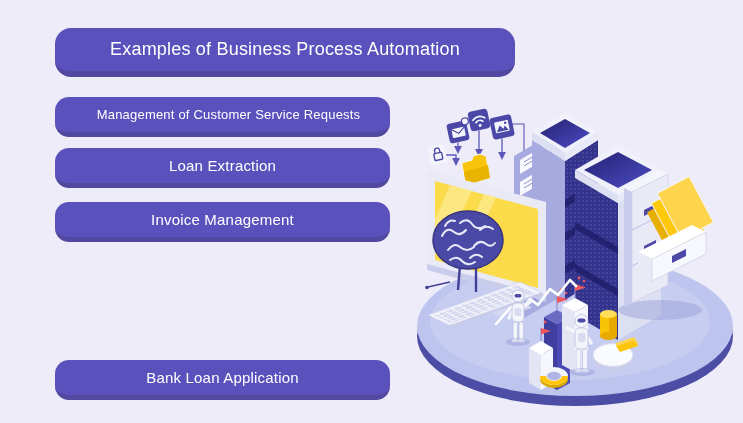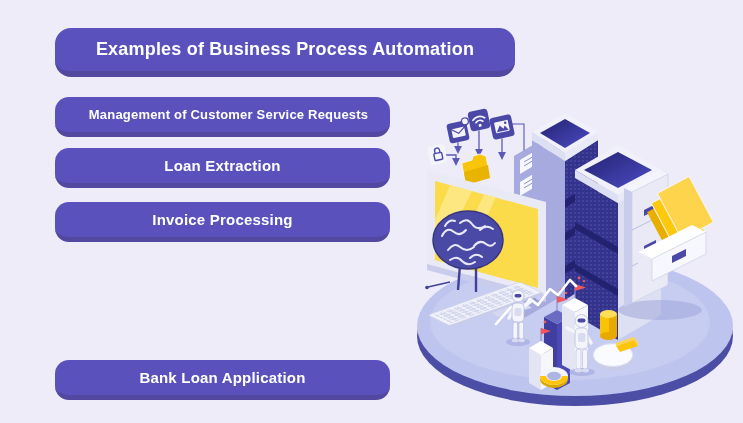--- a/index.html
+++ b/index.html
@@ -10,21 +10,21 @@
     overflow:hidden;
     font-family:"Liberation Sans", sans-serif;
   }
   .pill{
     position:absolute;
     left:55px;
     background:#5B51BD;
     border-bottom:5px solid #52489F;
     border-radius:14px;
     color:#FFFFFF;
-    font-weight:bold;
+    font-weight:normal;
     display:flex;align-items:center;justify-content:center;
     text-align:center;
     letter-spacing:.2px;
     box-sizing:border-box;
   }
   .title-pill{
     top:28px;width:460px;height:49px;
     border-radius:16px;
     border-bottom-width:6px;
     font-size:18px;
@@ -44,21 +44,21 @@
     <span>Examples of Business Process Automation</span>
   </div>
 
   <div class="pill item-pill small" style="top:97px">
     <span>Management of Customer Service Requests</span>
   </div>
   <div class="pill item-pill" style="top:148px">
     <span>Loan Extraction</span>
   </div>
   <div class="pill item-pill" style="top:202px">
-    <span>Invoice Processing</span>
+    <span>Invoice Management</span>
   </div>
   <div class="pill item-pill" style="top:360px">
     <span>Bank Loan Application</span>
   </div>
 
   <svg class="illustration" viewBox="0 0 333 363">
     <defs>
       <linearGradient id="capGrad" x1="0" y1="0" x2="1" y2="1">
         <stop offset="0" stop-color="#242271"></stop>
           <stop offset="1" stop-color="#4C4CC4"></stop>

